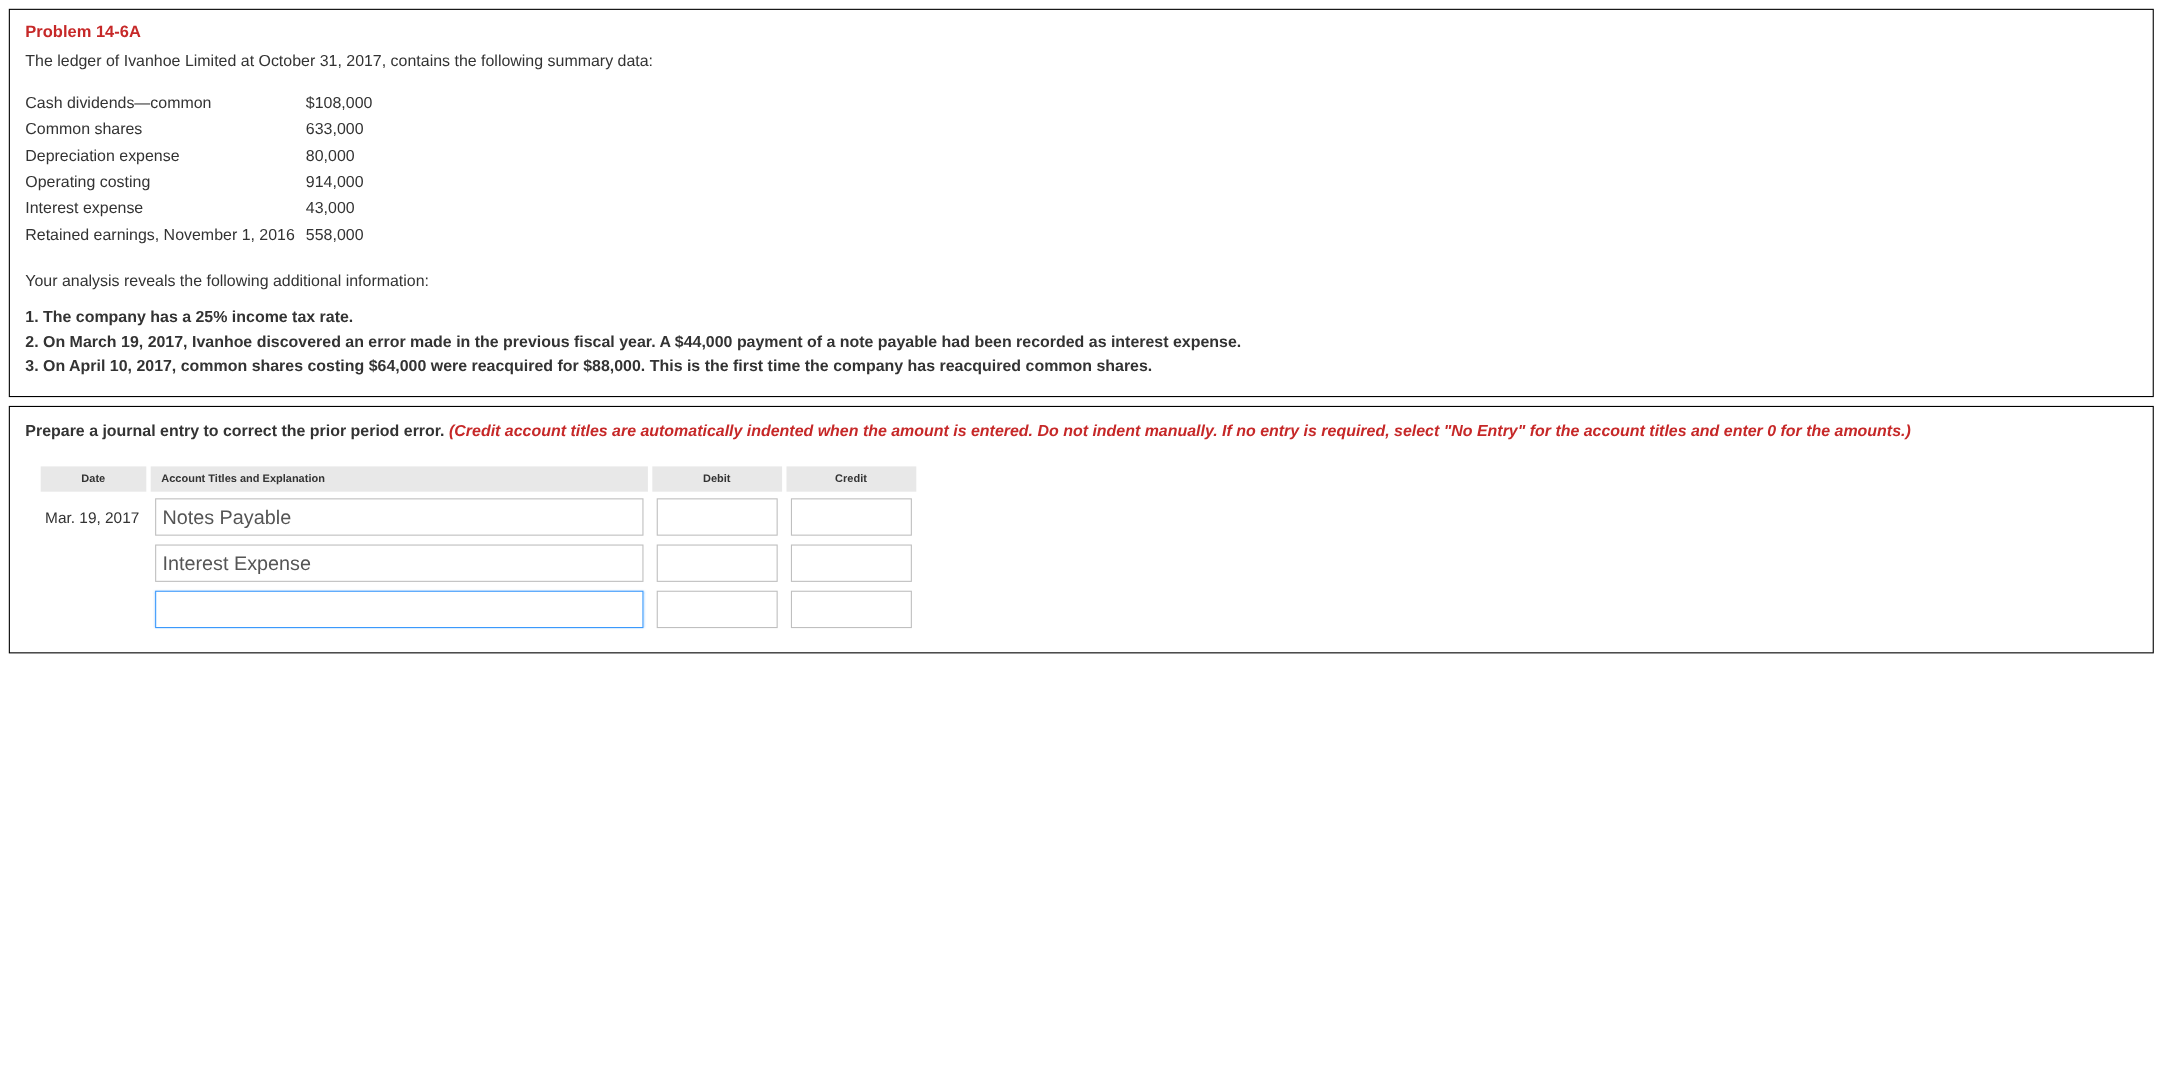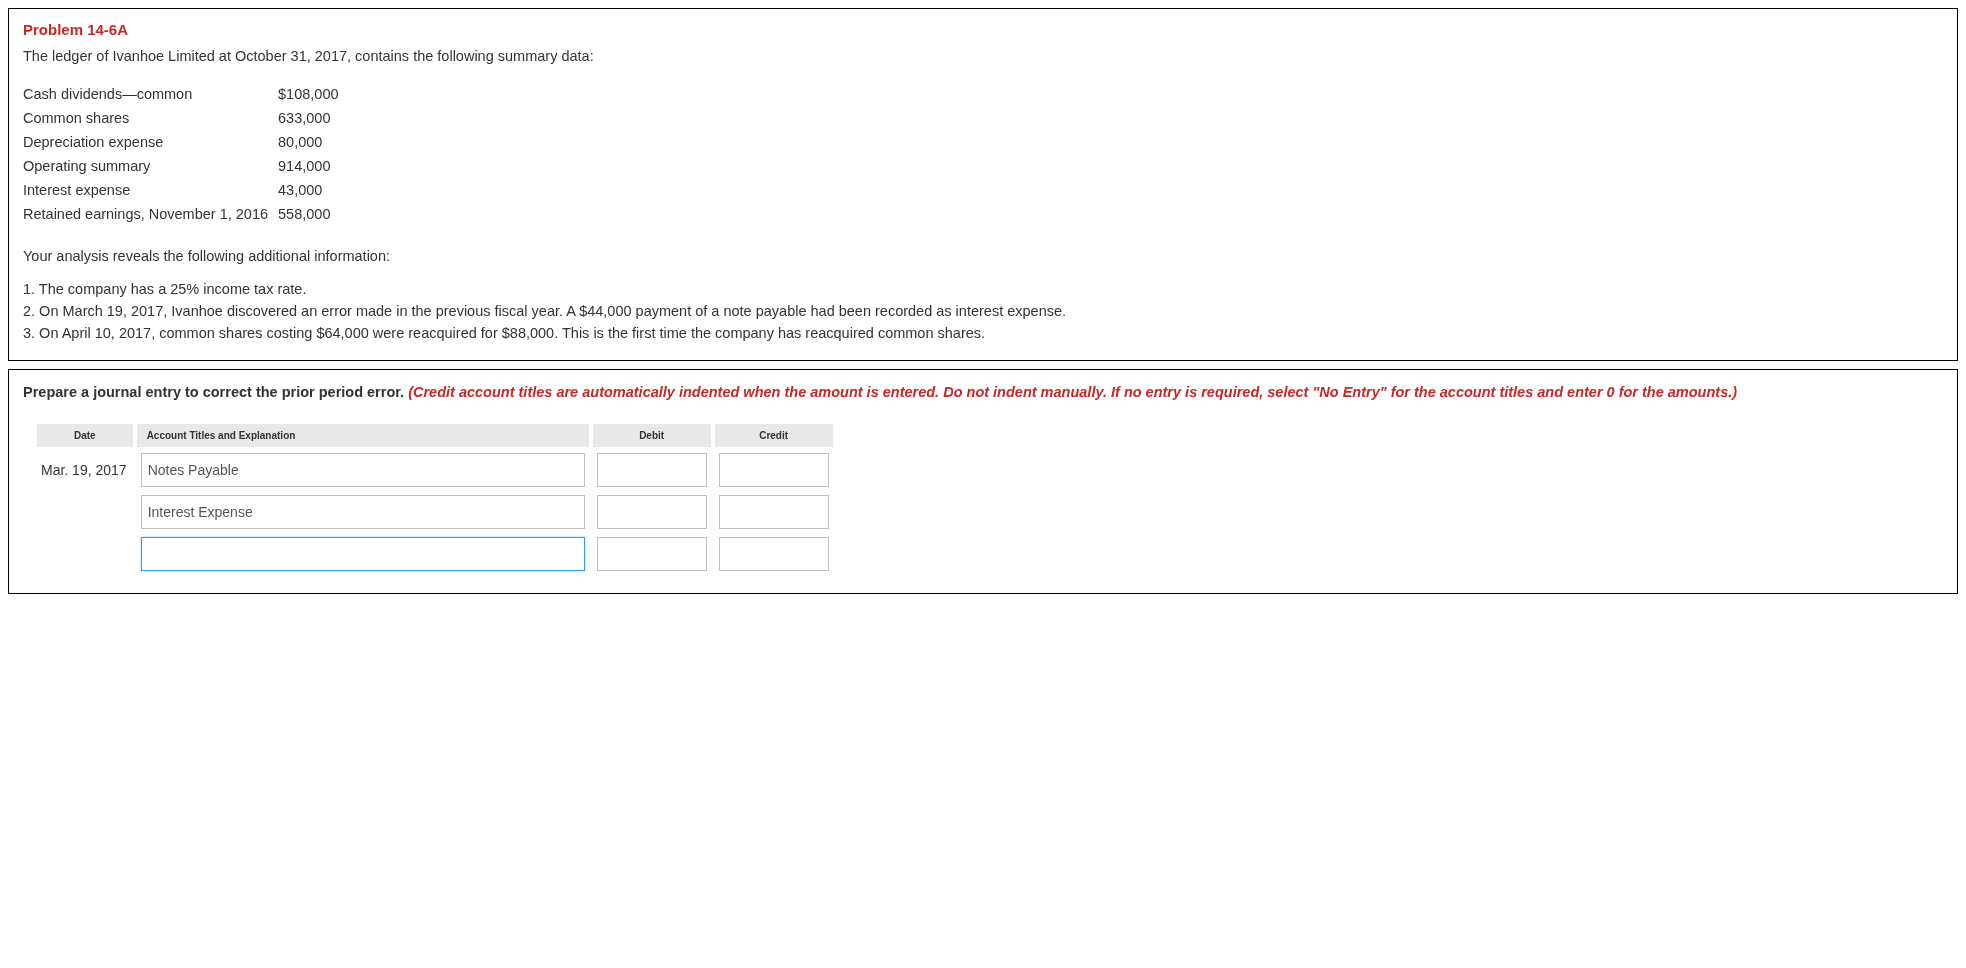--- a/index.html
+++ b/index.html
@@ -34,20 +34,21 @@
   table.ledger td.amount {
     text-align: left;
     min-width: 100px;
   }
   .subhead {
     margin: 10px 0 14px 0;
   }
   .info-list {
     margin: 0;
     padding: 0;
+    font-weight: bold;
   }
   .info-list div {
     padding: 3px 0;
   }
   .instruction {
     margin: 6px 0 20px 0;
   }
   .instruction .bold {
     font-weight: bold;
   }
@@ -79,21 +80,21 @@
   table.journal td.date {
     white-space: nowrap;
     padding-right: 6px;
   }
   input.acct-input {
     width: 430px;
     height: 28px;
     border: 1px solid #bfbfbf;
     padding: 2px 6px;
     font-family: inherit;
-    font-size: 14px;
+    font-size: 18px;
     color: #555;
     background: #fff;
   }
   input.acct-input.focused {
     border: 1px solid #3b99fc;
     outline: none;
     box-shadow: 0 0 2px rgba(59,153,252,0.6);
   }
   input.num-input {
     width: 96px;
@@ -121,21 +122,21 @@
       </tr>
       <tr>
         <td>Common shares</td>
         <td class="amount">633,000</td>
       </tr>
       <tr>
         <td>Depreciation expense</td>
         <td class="amount">80,000</td>
       </tr>
       <tr>
-        <td>Operating summary</td>
+        <td>Operating costing</td>
         <td class="amount">914,000</td>
       </tr>
       <tr>
         <td>Interest expense</td>
         <td class="amount">43,000</td>
       </tr>
       <tr>
         <td>Retained earnings, November 1, 2016</td>
         <td class="amount">558,000</td>
       </tr>

